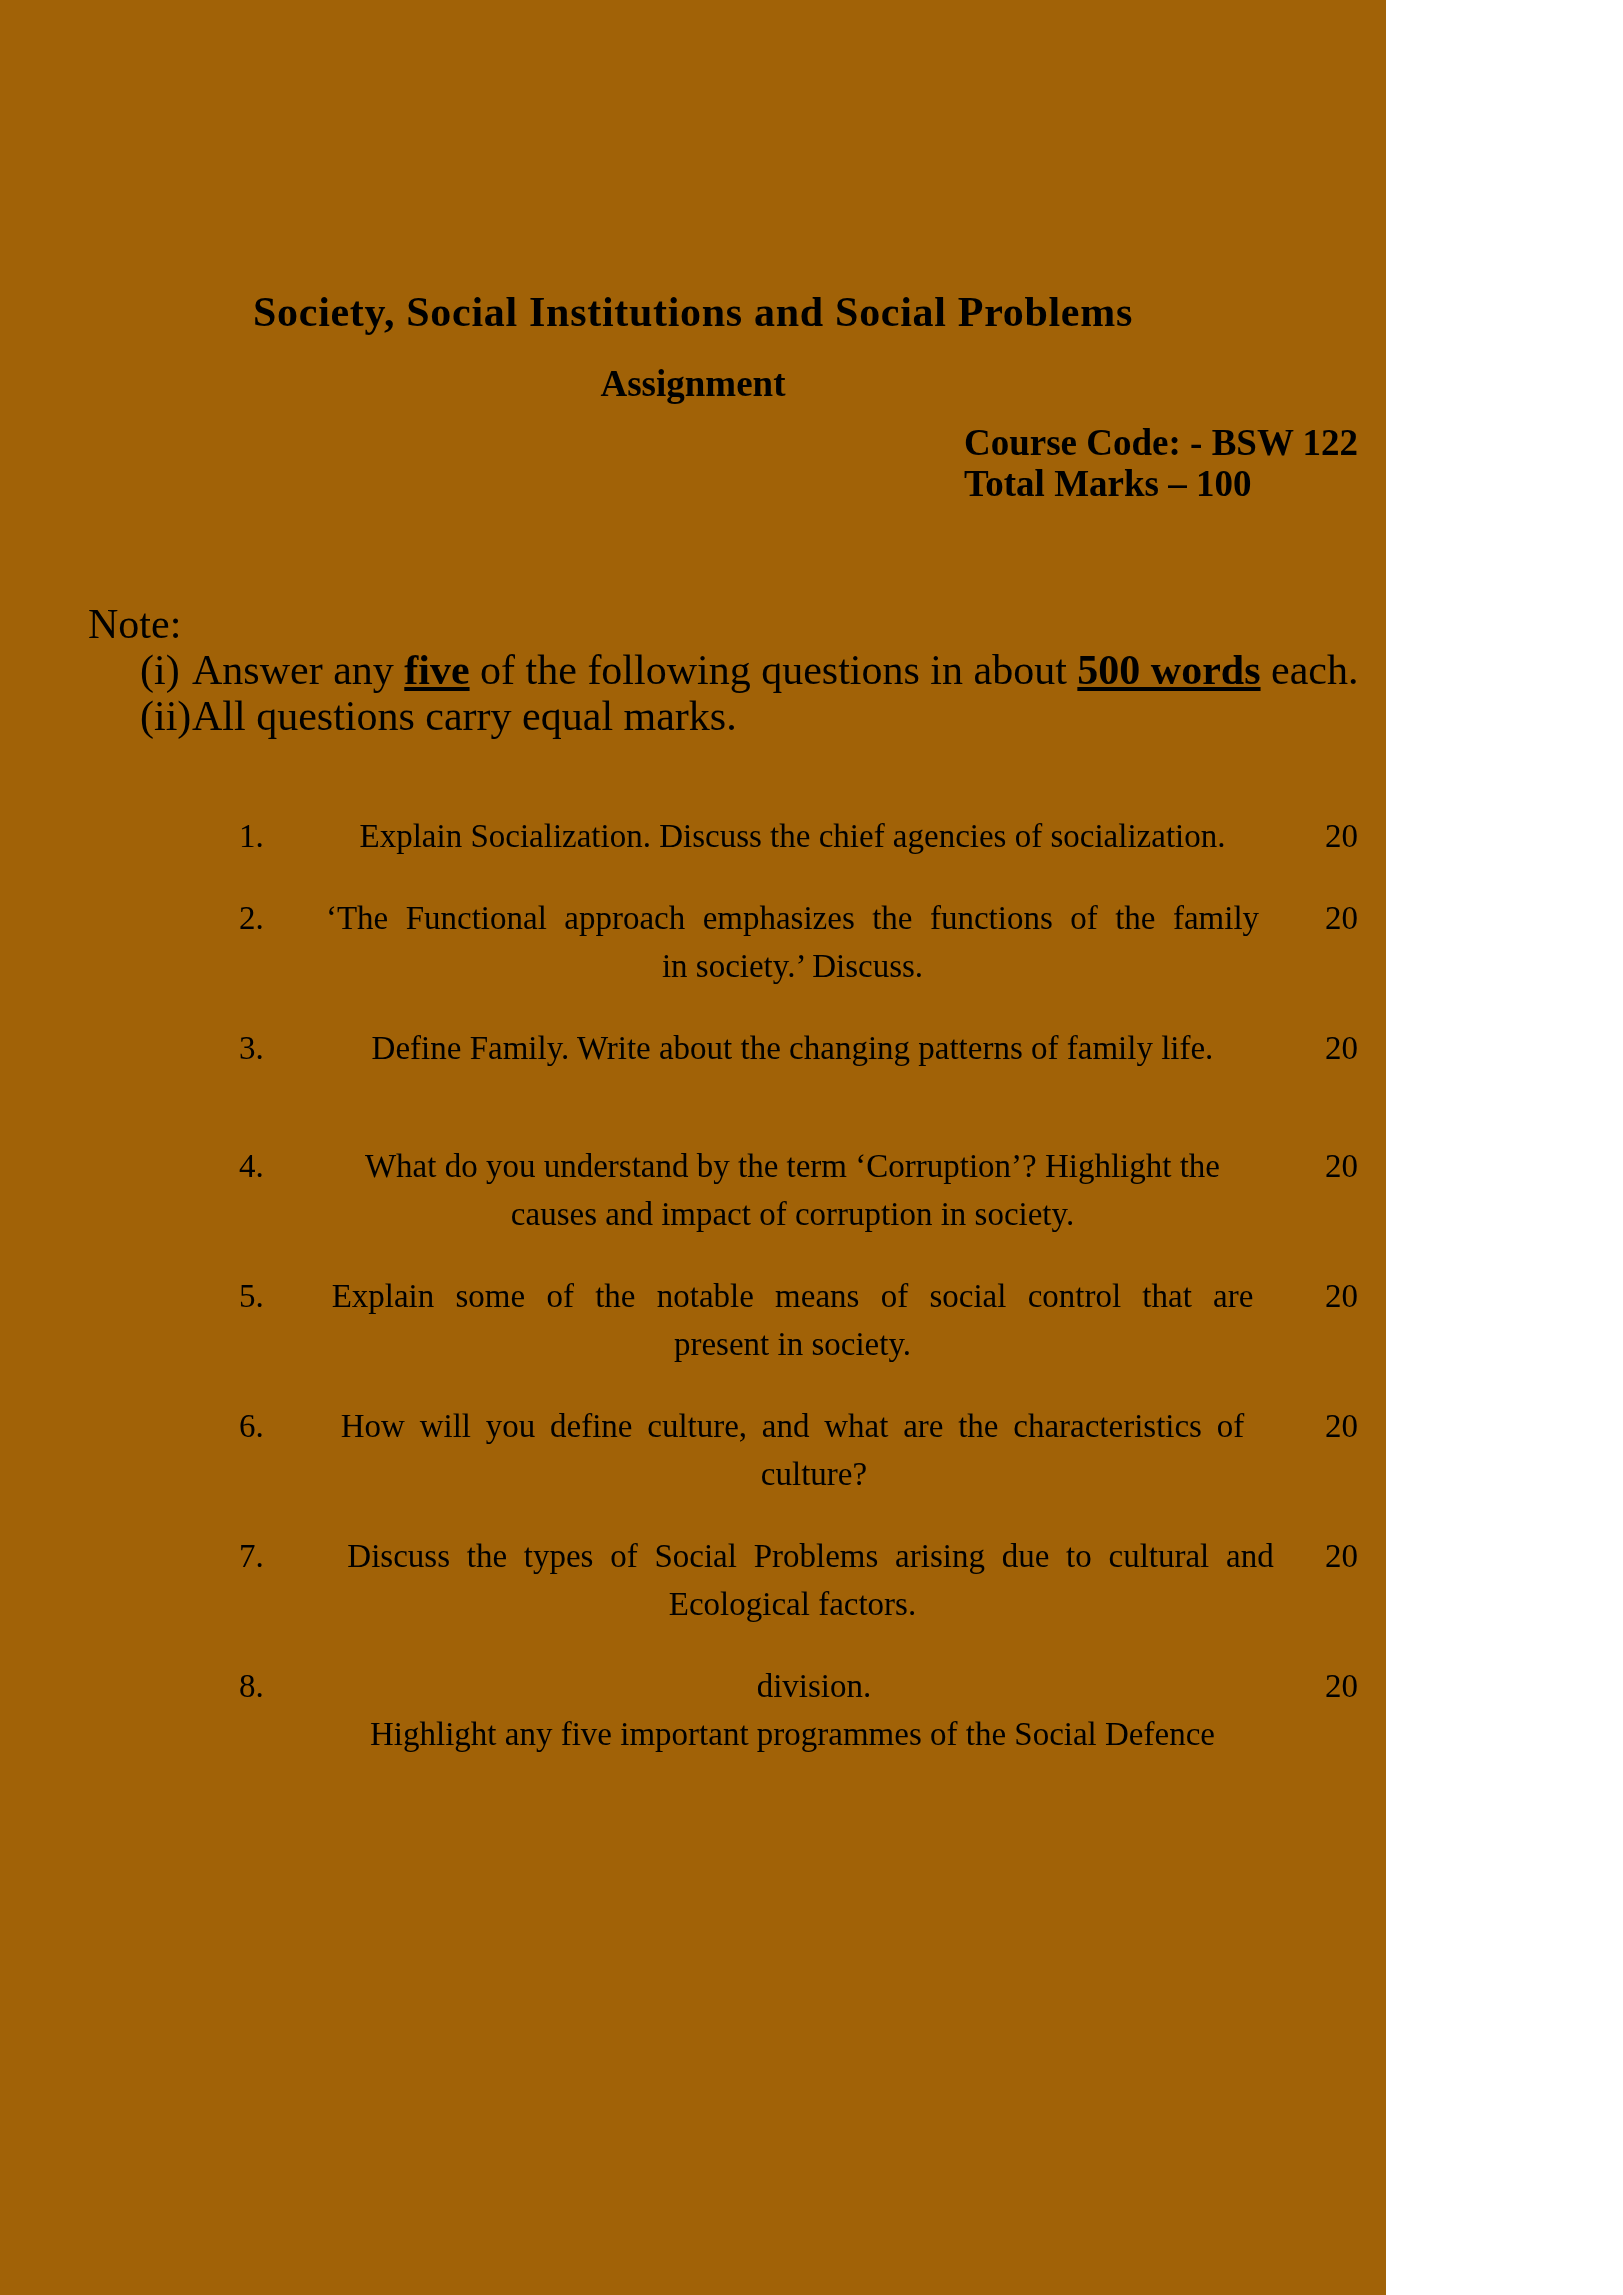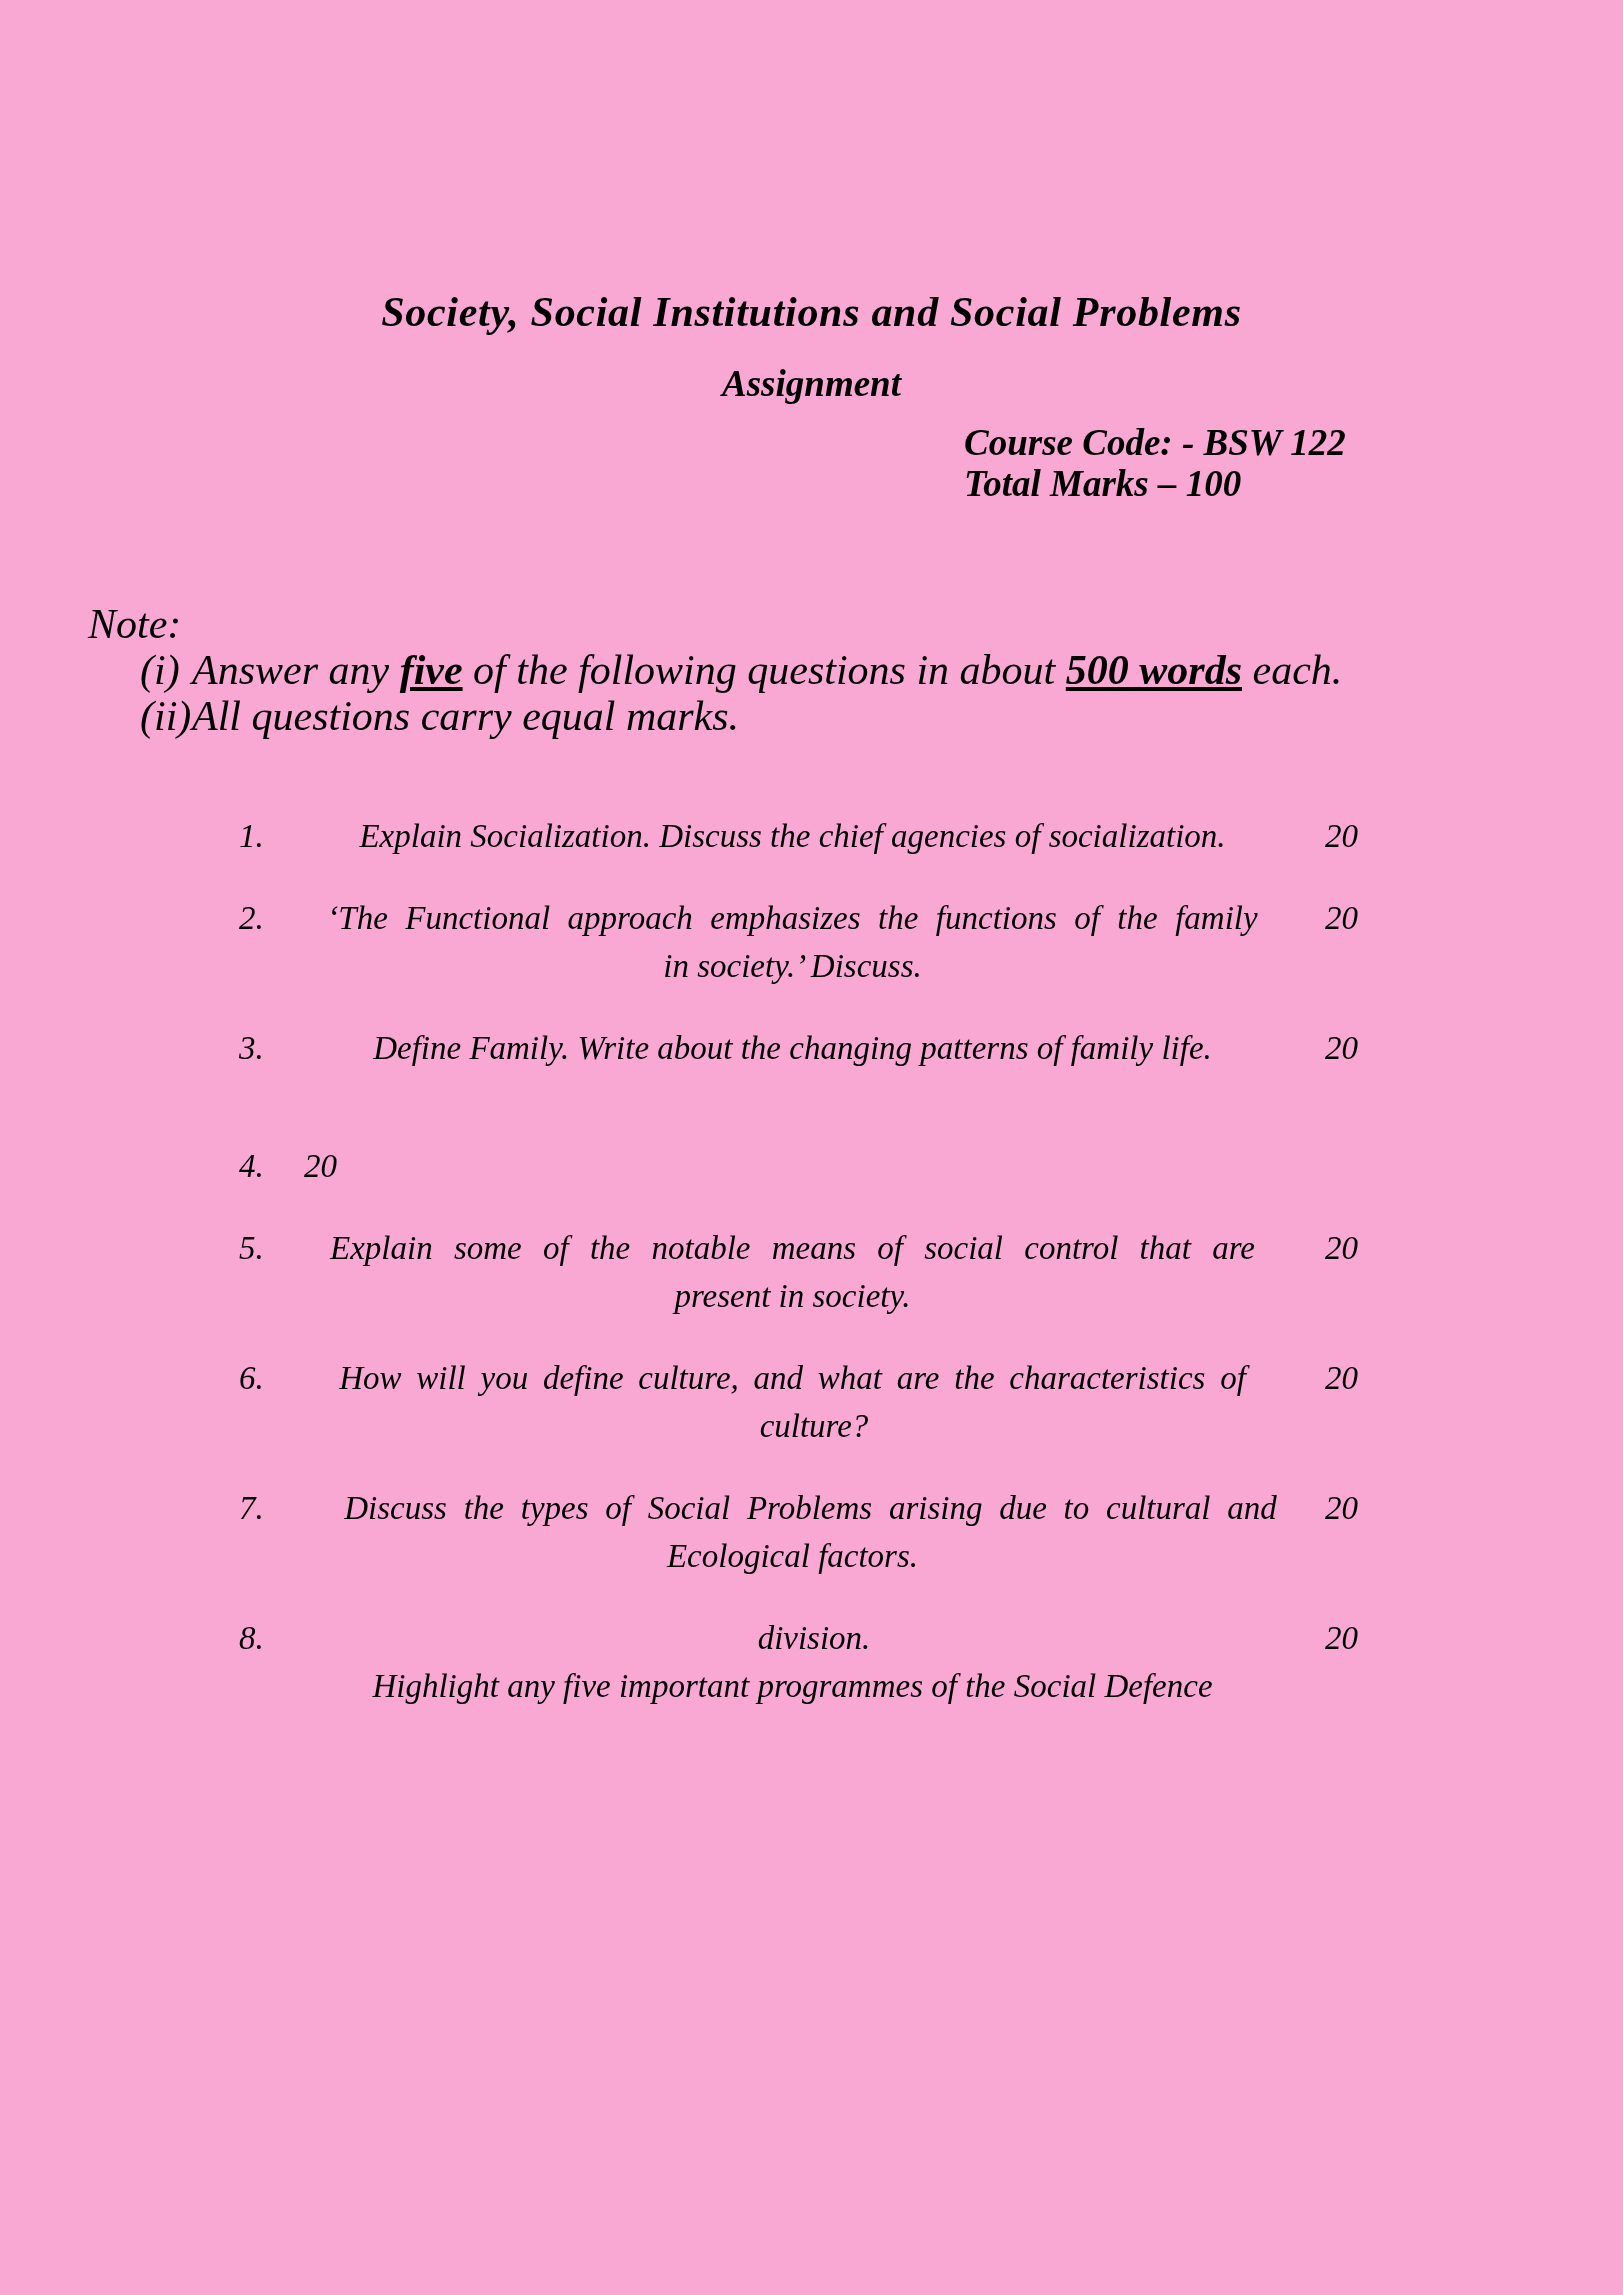--- a/index.html
+++ b/index.html
@@ -1,26 +1,25 @@
 <!DOCTYPE html>
 <html style="font-size:10.5px"><head>
 <meta charset="utf-8">
 <style>
   html, body { margin: 0; padding: 0; background: #ffffff; }
   .page {
     position: relative;
-    width: 1623px;
+    width: 1386px;
     height: 2295px;
-    background: #f9a8d4;
+    background: #a16207;
     color: #000000;
     font-family: "Liberation Serif", serif;
     overflow: hidden;
     box-sizing: border-box;
     padding-top: 287px;
-    font-style: italic;
   }
   .title {
     text-align: center;
     font-size: 42px;
     font-weight: bold;
     line-height: 51px;
     letter-spacing: 0.7px;
   }
   .subtitle {
     text-align: center;
@@ -107,20 +106,24 @@
     <div class="q-row">
       <div class="q-num">3.</div>
       <div class="q-text">
         <span class="q-line">Define Family. Write about the changing patterns of family life.</span>
       </div>
       <div class="q-marks">20</div>
     </div>
 
     <div class="q-row gap-lg">
       <div class="q-num">4.</div>
+      <div class="q-text">
+        <span class="q-line">What do you understand by the term ‘Corruption’? Highlight the</span>
+        <span class="q-line">causes and impact of corruption in society.</span>
+      </div>
       <div class="q-marks">20</div>
     </div>
 
     <div class="q-row">
       <div class="q-num">5.</div>
       <div class="q-text">
         <span class="q-line ws20">Explain some of the notable means of social control that are</span>
         <span class="q-line">present in society.</span>
       </div>
       <div class="q-marks">20</div>

